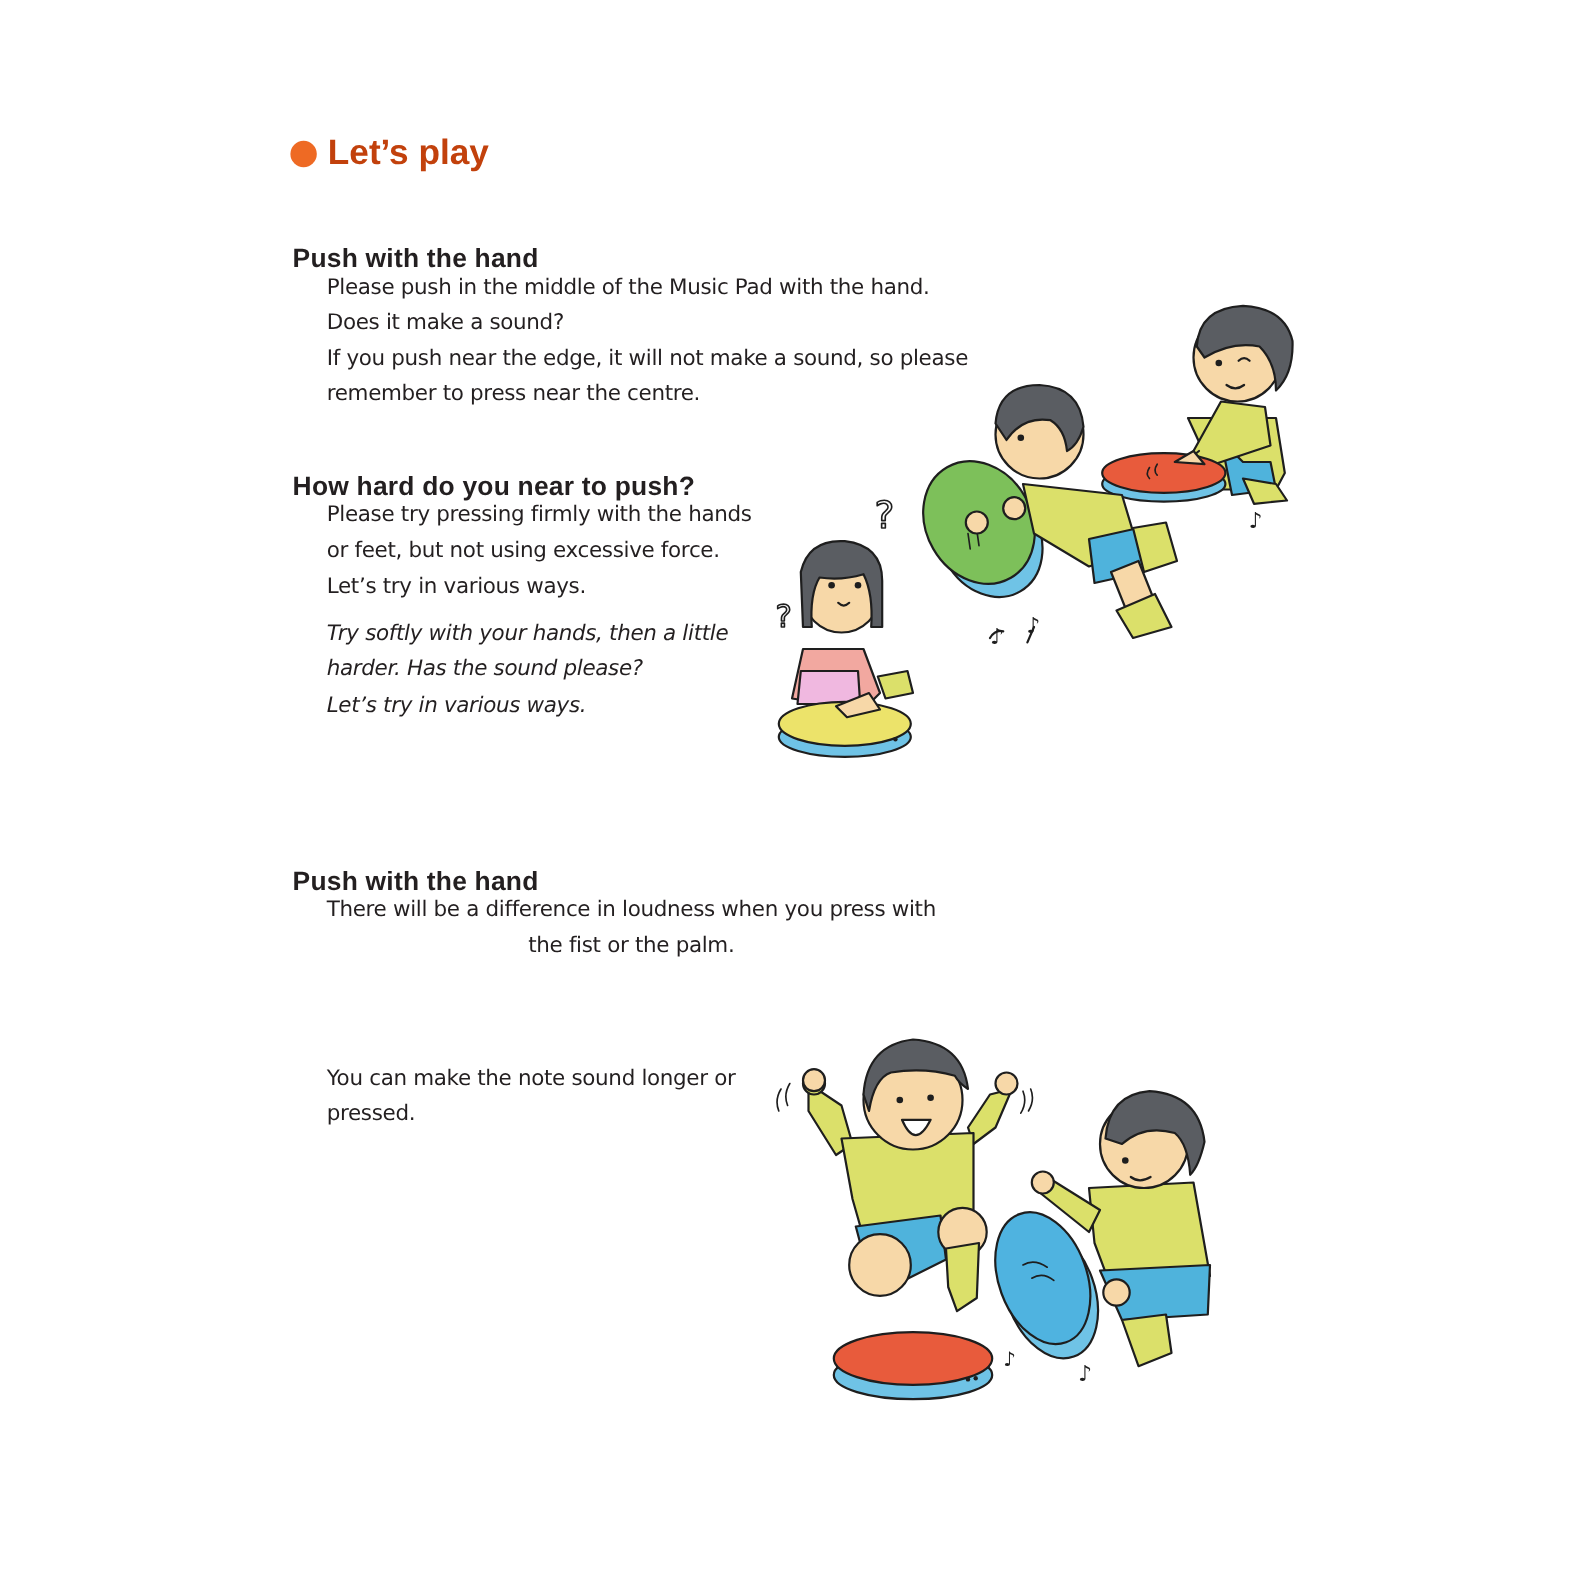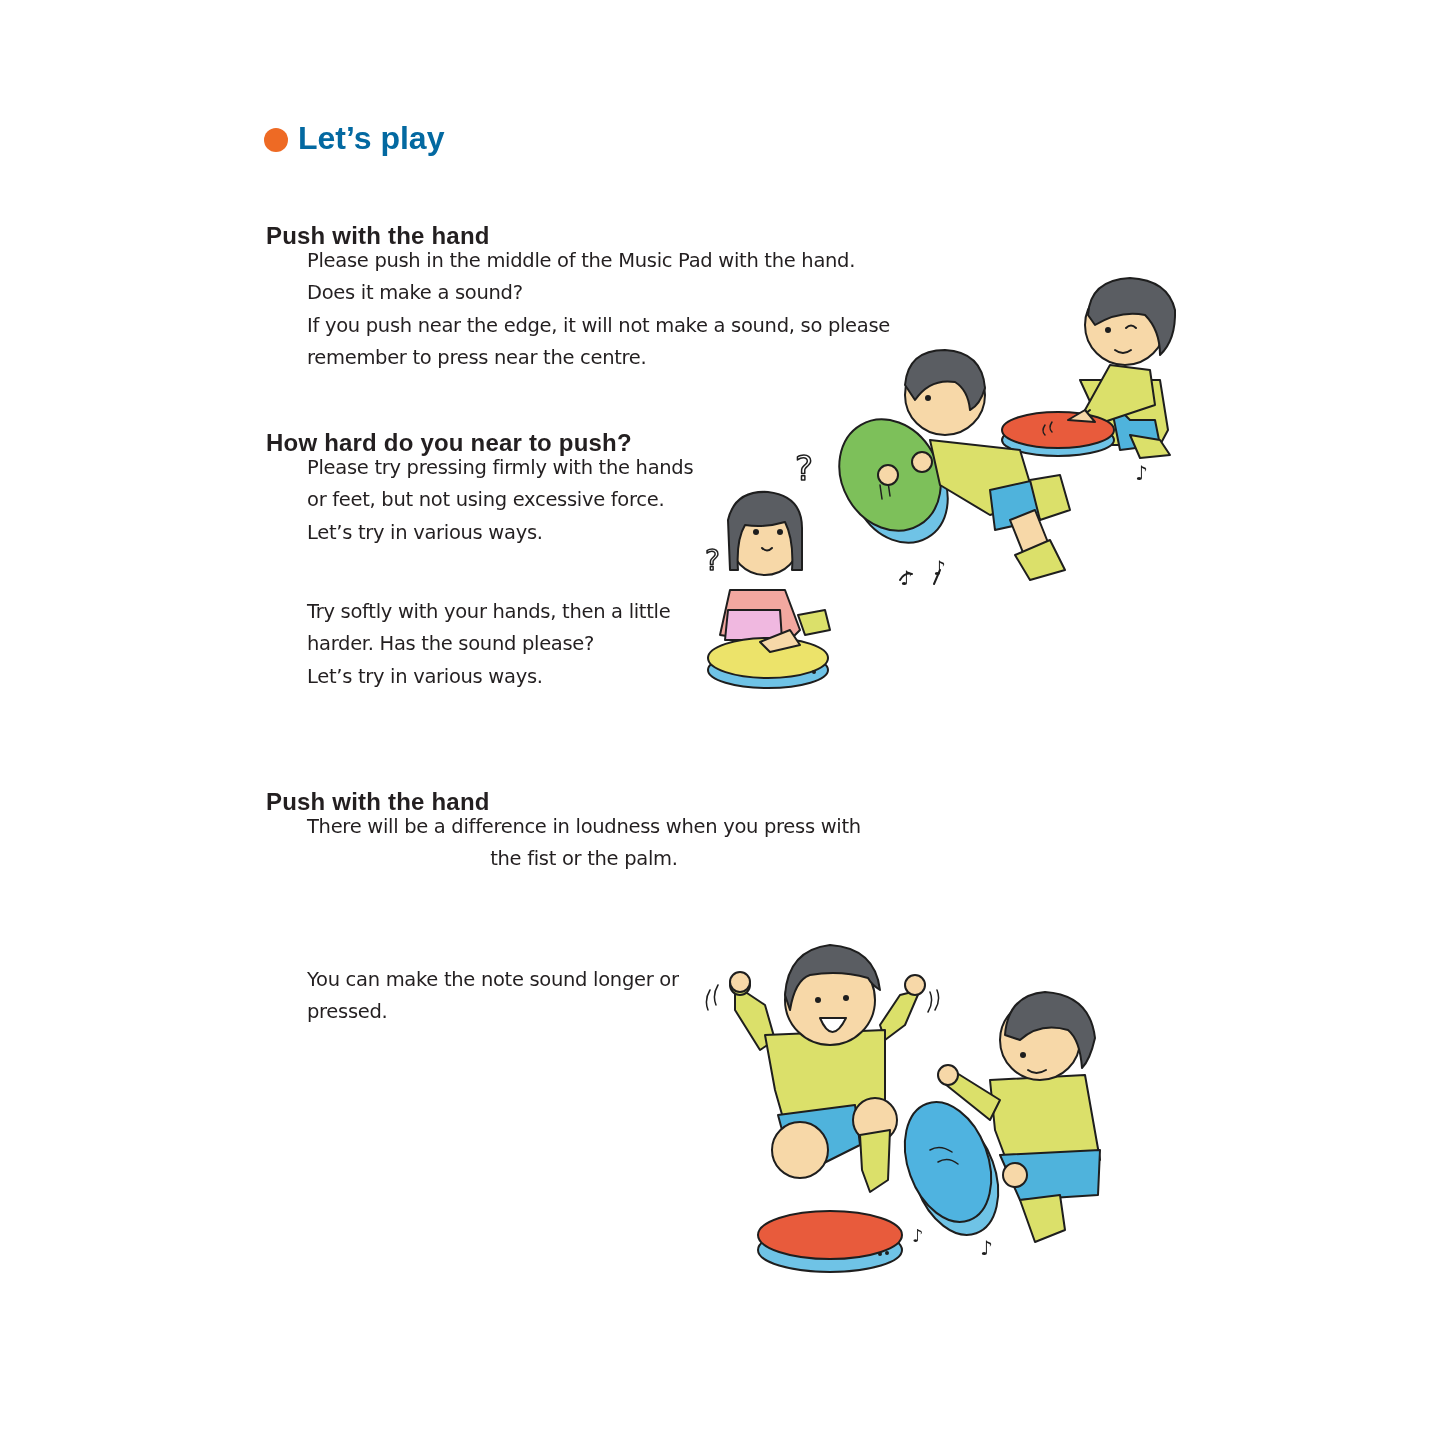--- a/index.html
+++ b/index.html
@@ -1,25 +1,25 @@
 <!DOCTYPE html>
 <html><head>
 <meta charset="utf-8">
 <style>
   html, body { margin:0; padding:0; background:#ffffff; }
   body { width:1445px; height:1445px; position:relative; overflow:hidden;
          font-family:"Liberation Sans", sans-serif; color:#231f20; }
   .section-title { position:absolute; left:264px; top:120px; display:flex; align-items:center;
-                   font-family:"Liberation Sans", sans-serif; font-weight:bold; font-size:32px; color:#0369a1; }
+                   font-family:"Liberation Sans", sans-serif; font-weight:bold; font-size:32px; color:#c2410c; }
   .bullet { width:24px; height:24px; border-radius:50%; background:#ee6a24; margin-right:10px; margin-top:2px; }
   .subhead { position:absolute; left:266px; font-family:"Liberation Sans", sans-serif; font-weight:bold;
              font-size:24px; color:#231f20; letter-spacing:0.2px;margin-top:20px; }
   .para { position:absolute; left:297px; font-family:"DejaVu Sans", sans-serif; font-size:19.5px;
           line-height:32.3px; color:#231f20; letter-spacing:-0.3px; }
-  .para div { white-space:nowrap;margin-left:10px; }
+  .para div { white-space:nowrap; }
   .illus { position:absolute; }
 </style>
 </head>
 <body>
 
 <div class="section-title">
   <span class="bullet"></span>
   <span>Let’s play</span>
 </div>
 
@@ -30,21 +30,21 @@
   <div>If you push near the edge, it will not make a sound, so please</div>
   <div>remember to press near the centre.</div>
 </div>
 
 <div class="subhead" style="top:409px;">How hard do you near to push?</div>
 <div class="para" style="top:452px;">
   <div>Please try pressing firmly with the hands</div>
   <div>or feet, but not using excessive force.</div>
   <div>Let’s try in various ways.</div>
 </div>
-<div class="para" style="top:596px;">
+<div class="para" style="top:560px;font-style:italic;">
   <div>Try softly with your hands, then a little</div>
   <div>harder. Has the sound please?</div>
   <div>Let’s try in various ways.</div>
 </div>
 
 <div class="subhead" style="top:768px;">Push with the hand</div>
 <div class="para" style="top:811px;text-align:center;">
   <div>There will be a difference in loudness when you press with</div>
   <div>the fist or the palm.</div>
 </div>

